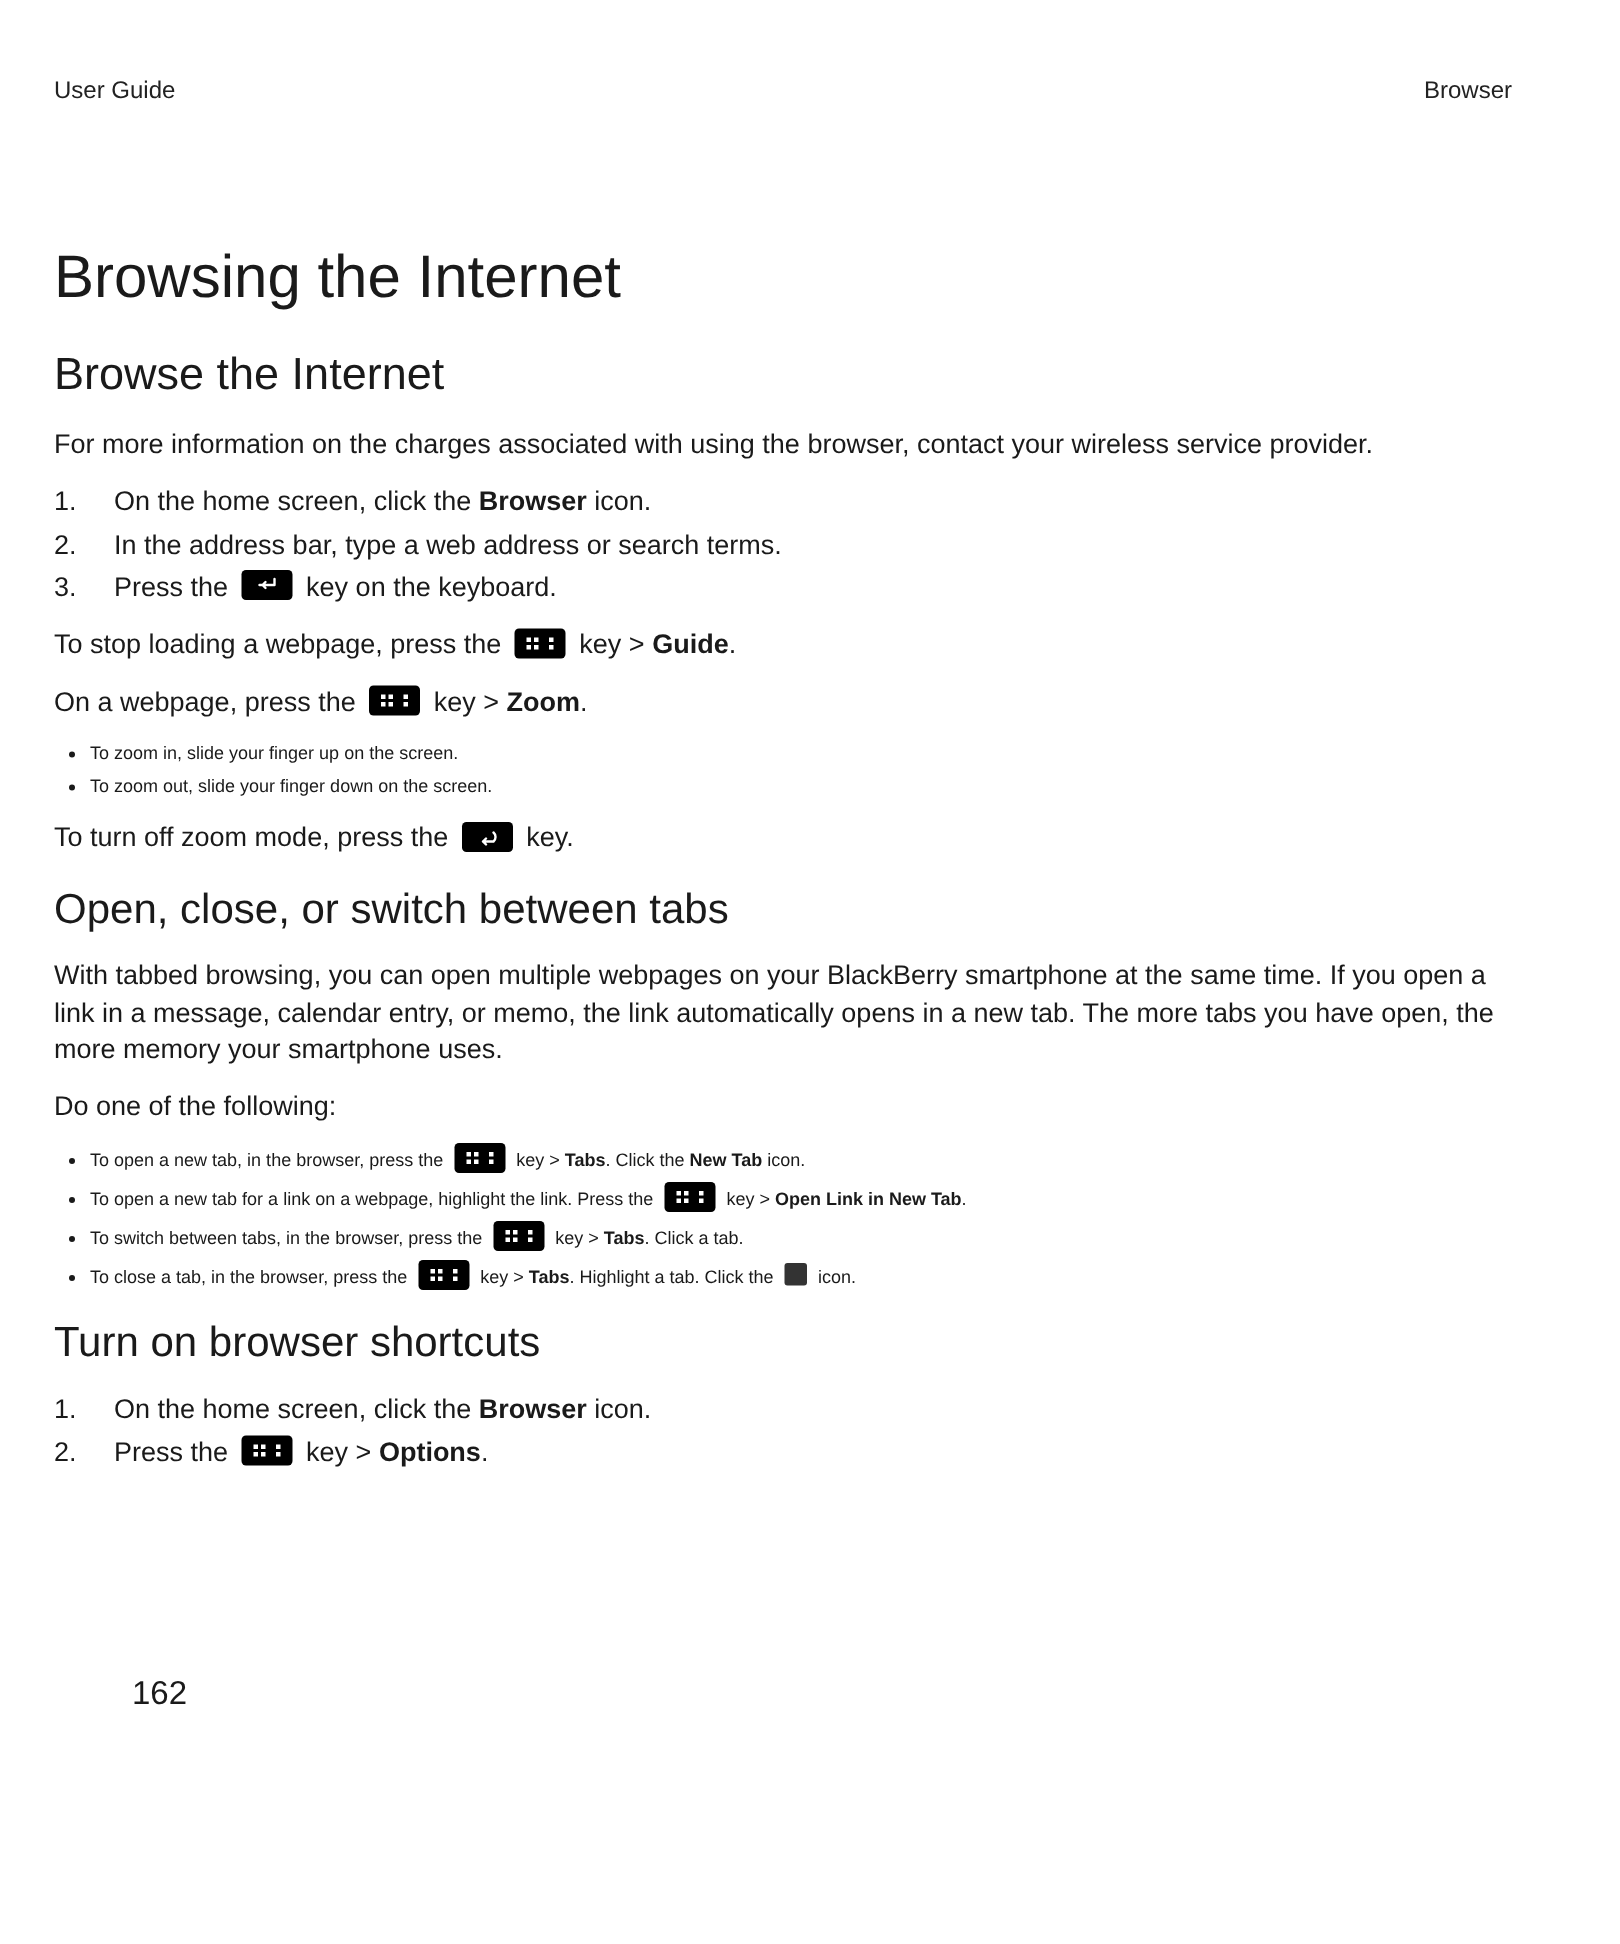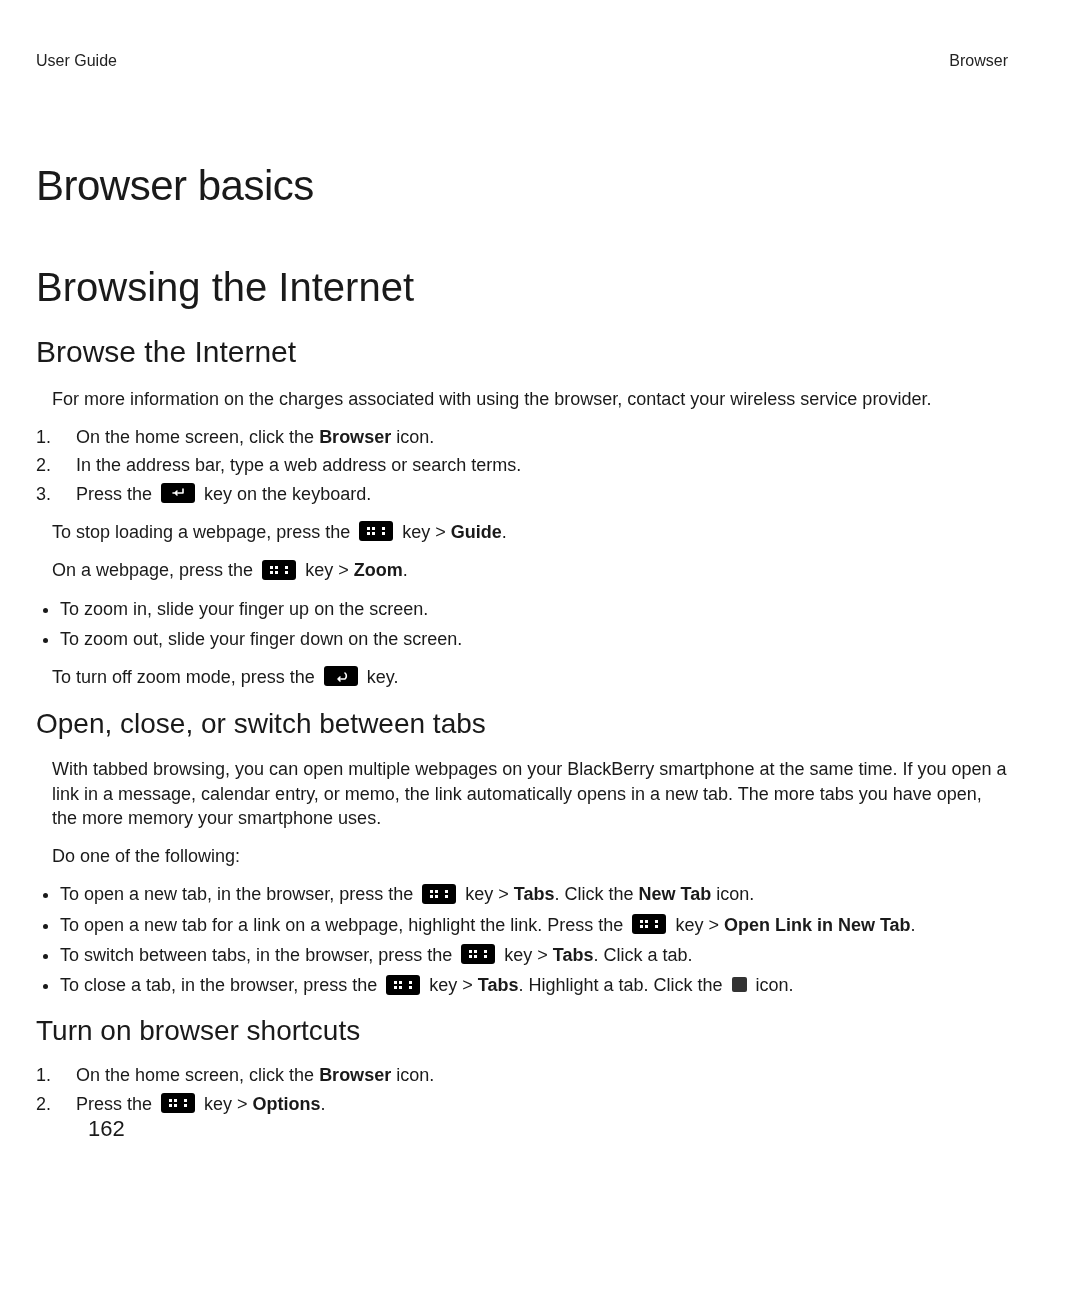--- a/index.html
+++ b/index.html
@@ -38,21 +38,21 @@
     margin: 0 0 18px 0;
   }
   h2.section-title.tight-top { margin-top: 0; }
   h3.subsection-title {
     font-size: 28px;
     font-weight: 400;
     margin: 12px 0 14px 0;
   }
   p.body {
     font-size: 18px;
-    margin: 6px 0 14px 16px;
+    margin: 6px 0 14px 0;
     color: #1a1a1a;
   }
   ol.steps {
     margin: 10px 0 14px 0;
     padding-left: 0;
     list-style: none;
     counter-reset: step;
   }
   ol.steps > li {
     counter-increment: step;
@@ -67,21 +67,21 @@
     left: 0;
     top: 0;
   }
   ul.bullets {
     margin: 6px 0 14px 0;
     padding-left: 24px;
     list-style: disc;
   }
   ul.bullets > li {
     margin: 6px 0;
-    font-size: 18px;
+    font-size: 12px;
   }
   .strong { font-weight: 700; }
   .key-icon {
     display: inline-flex;
     align-items: center;
     justify-content: center;
     vertical-align: middle;
     background: #000;
     color: #fff;
     border-radius: 3px;
@@ -115,21 +115,20 @@
 </head>
 <body>
 
 <div class="page">
 
   <div class="running-header">
     <span>User Guide</span>
     <span>Browser</span>
   </div>
 
-  <h1 class="page-title">Browser basics</h1>
 
   <h2 class="section-title tight-top">Browsing the Internet</h2>
 
   <h3 class="subsection-title" style="font-size:30px;">Browse the Internet</h3>
   <p class="body">For more information on the charges associated with using the browser, contact your wireless service provider.</p>
 
   <ol class="steps">
     <li>
       <span class="line-row">On the home screen, click the </span><span class="strong">Browser</span><span> icon.</span>
     </li>

